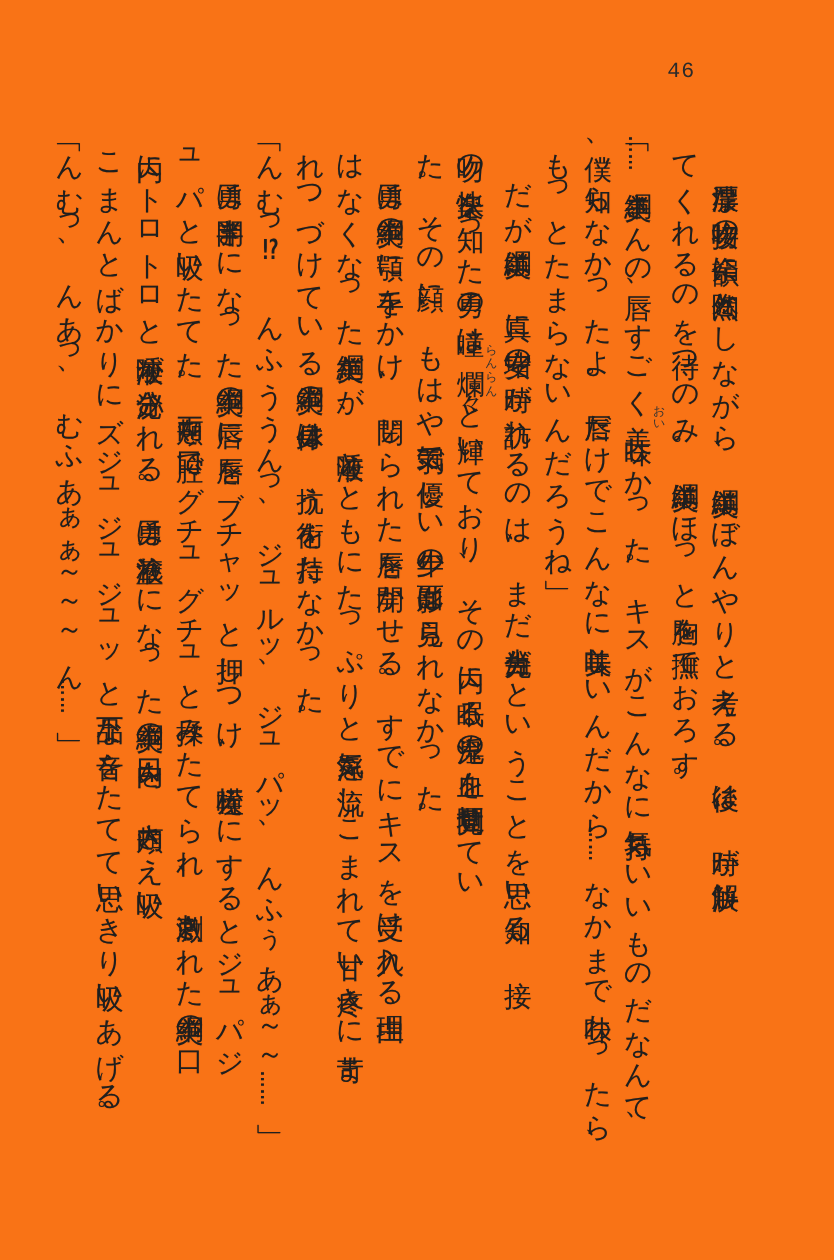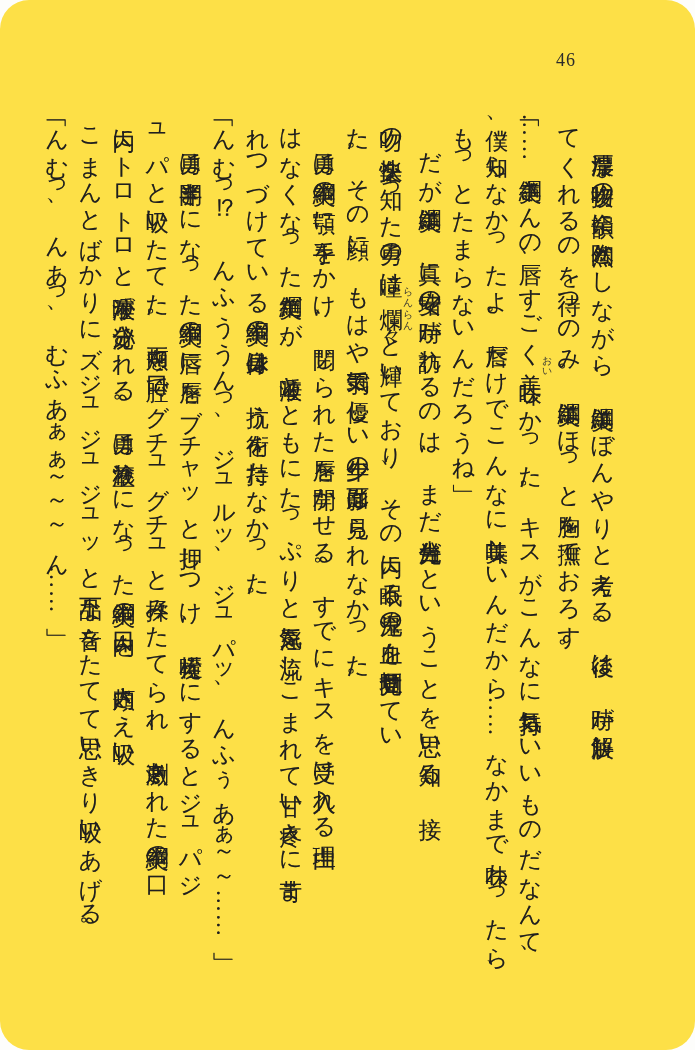--- a/index.html
+++ b/index.html
@@ -4,25 +4,24 @@
 <style>
   html, body {
     margin: 0;
     padding: 0;
     background: #fdfdfb;
   }
   .page {
     position: relative;
     width: 695px;
     height: 1050px;
-    background: #fde047;
+    background: #f97316;
     overflow: hidden;
-    font-family: Liberation Serif, serif;
+    font-family: Liberation Mono, monospace;
     color: #222222;
-    border-radius: 29px;
   }
   .page-number {
     position: absolute;
     top: 50px;
     left: 556px;
     font-size: 18px;
     letter-spacing: 1px;
     color: #2b2b2b;
   }
   .text-block {

